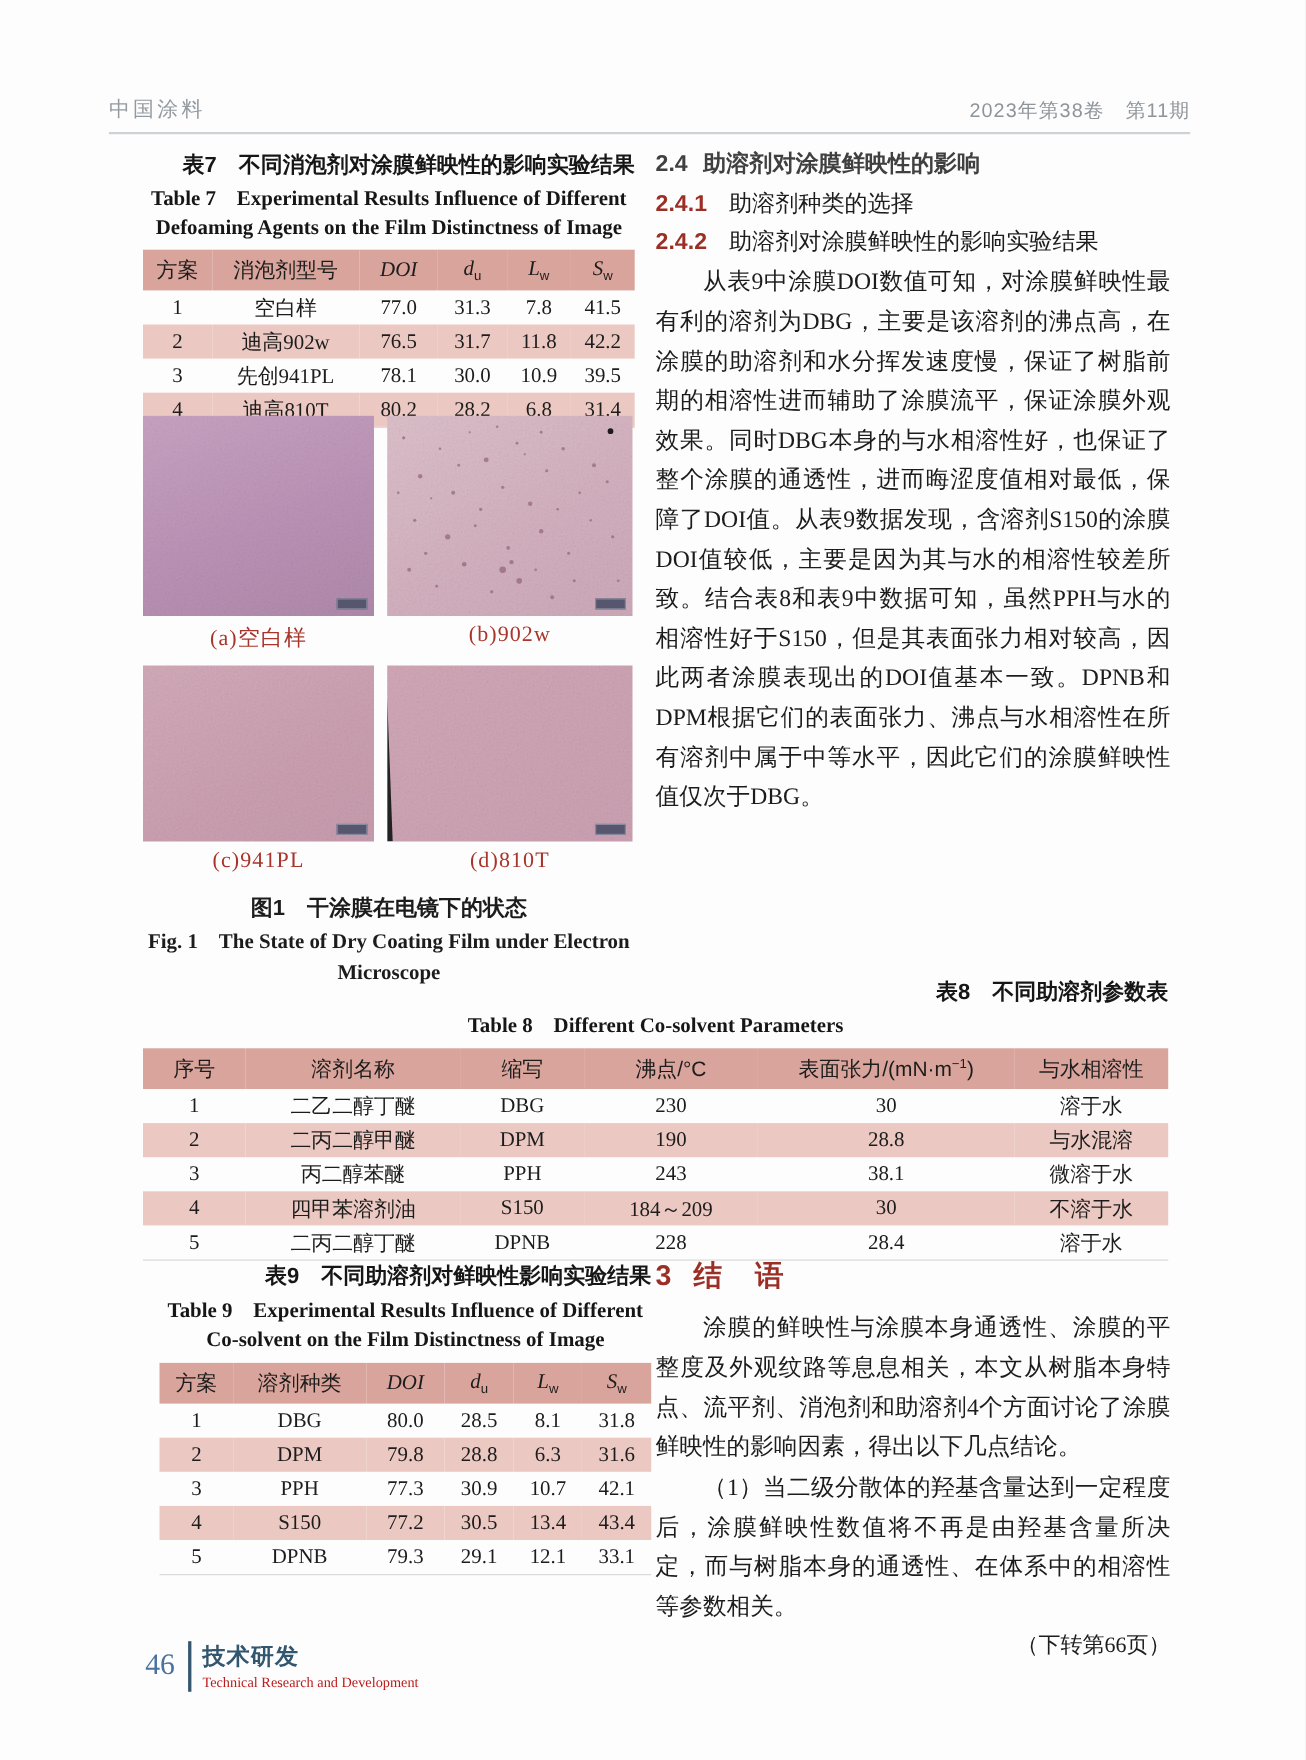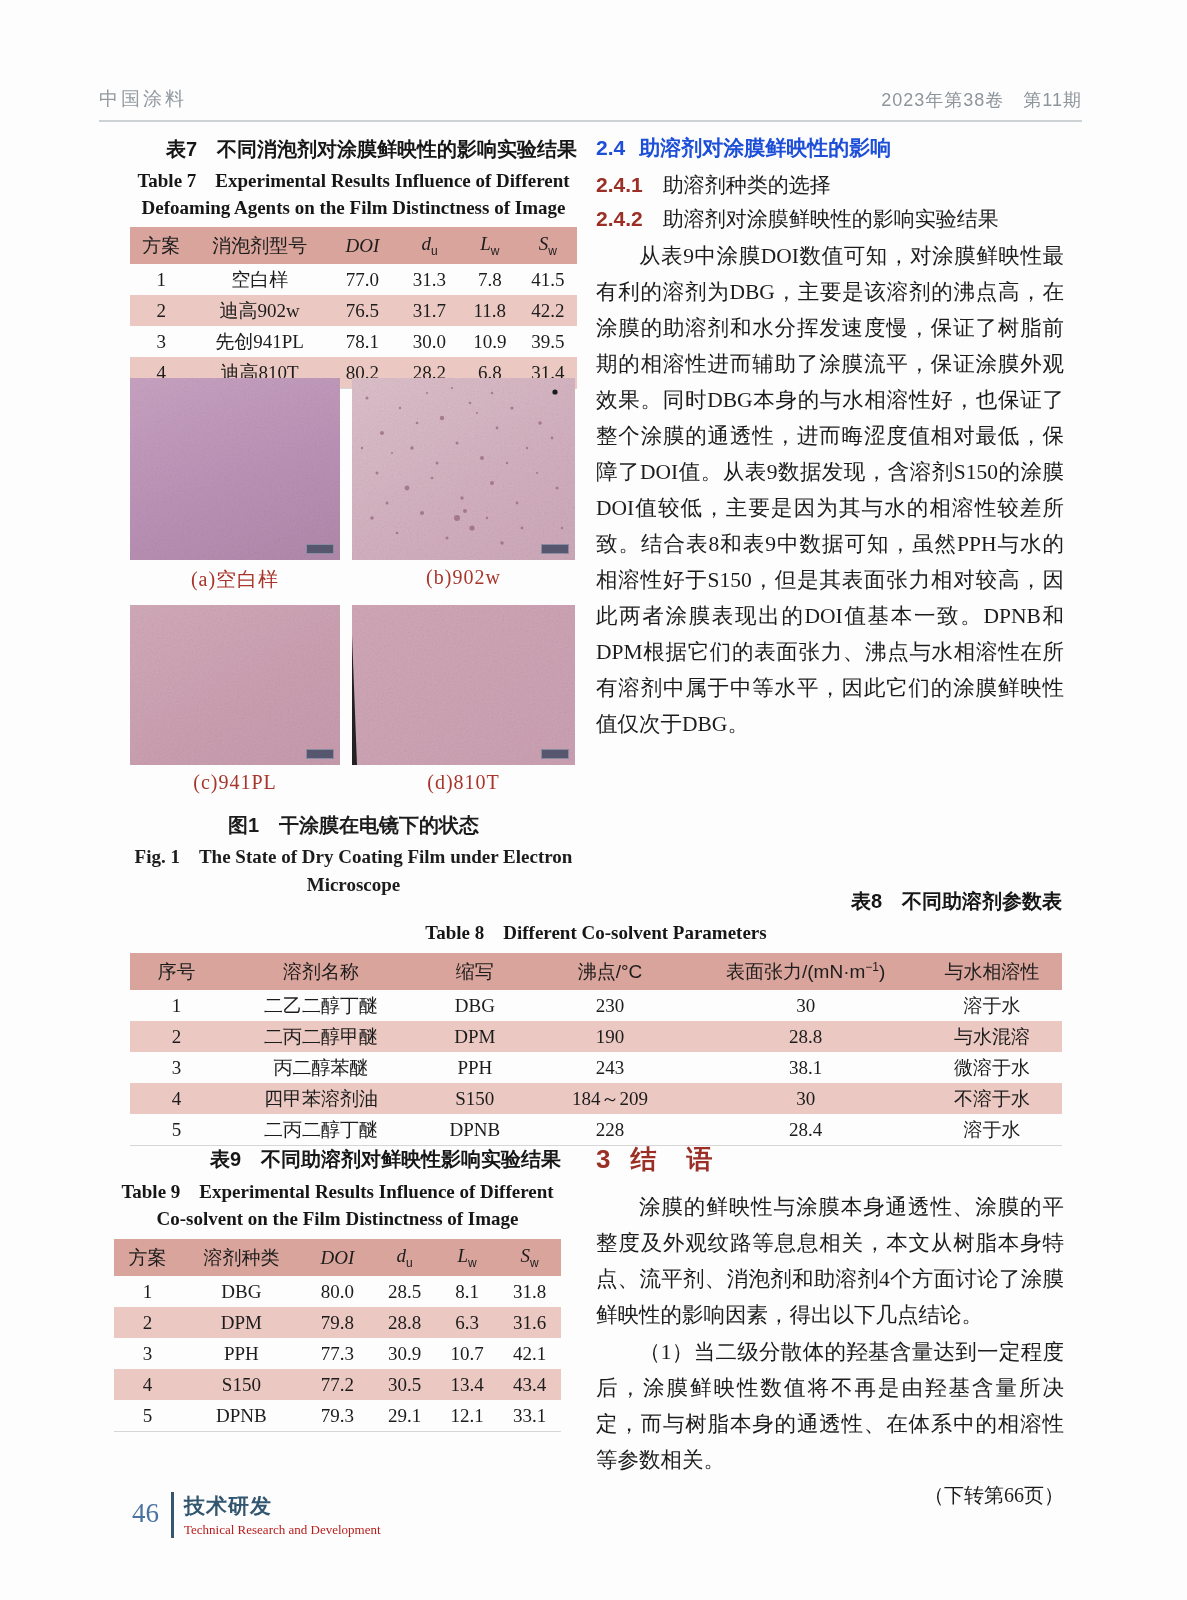--- a/index.html
+++ b/index.html
@@ -36,21 +36,21 @@
   .fig-cell { display:flex; flex-direction:column; align-items:center; }
   .micro { position:relative; overflow:hidden; }
   .micro svg { position:absolute; inset:0; width:100%; height:100%; }
   .scalebar { position:absolute; right:6px; bottom:6px; width:28px; height:10px;
     background:#56566e; border:1px solid #8a8aa0; }
   .fig-cap { font-size:20px; color:#a8352b; margin-top:6px; letter-spacing:1px; }
   .figcaption-zh { font-family:"Liberation Sans", sans-serif; font-weight:bold; font-size:20px; text-align:center; }
   .figcaption-en { font-weight:bold; font-size:19px; text-align:center; line-height:28px; }
 
   
-  .sec-h1 { font-family:"Liberation Sans", sans-serif; font-weight:bold; font-size:21px; color:#1d4ed8; }
+  .sec-h1 { font-family:"Liberation Sans", sans-serif; font-weight:bold; font-size:21px; color:#404040; }
   .sec-h1 .sp { margin-right:14px; }
   .sec-h2 { font-family:"Liberation Sans", sans-serif; font-size:21px; color:#1c1c1c; margin-top:9px; }
   .sec-h2 .num { color:#9b2f26; font-weight:bold; margin-right:20px; }
   .para { font-size:21.5px; line-height:36px; text-align:justify; text-indent:2em; margin-top:5px; }
   .concl-h { font-family:"Liberation Sans", sans-serif; font-weight:bold; font-size:26px; color:#9b2f26; letter-spacing:2px; }
   .concl-h .sp { margin-right:18px; }
   .continued { font-size:20px; text-align:right; margin-top:4px; }
 
   
   .pg-footer { position:absolute; left:132px; top:1492px; display:flex; align-items:center; }
@@ -312,21 +312,21 @@
               <td>DPNB</td>
               <td>228</td>
               <td>28.4</td>
               <td>溶于水</td>
             </tr>
       </tbody>
     </table>
     </div>
   </div>
 
-  <div class="abs" style="left:114px; top:1146px; width:447px;">
+  <div class="abs" style="left:145px; top:1146px; width:447px;">
     <div class="tbl-title-zh">表9　不同助溶剂对鲜映性影响实验结果</div>
     <div class="tbl-title-en" style="margin-top:5px;">Table 9　Experimental Results Influence of Different</div>
     <div class="tbl-title-en">Co-solvent on the Film Distinctness of Image</div>
     <div class="tbl-wrap" style="margin-top:7px;">
     <table>
       <colgroup>
             <col style="width:15%">
             <col style="width:27%">
             <col style="width:16%">
             <col style="width:14%">

